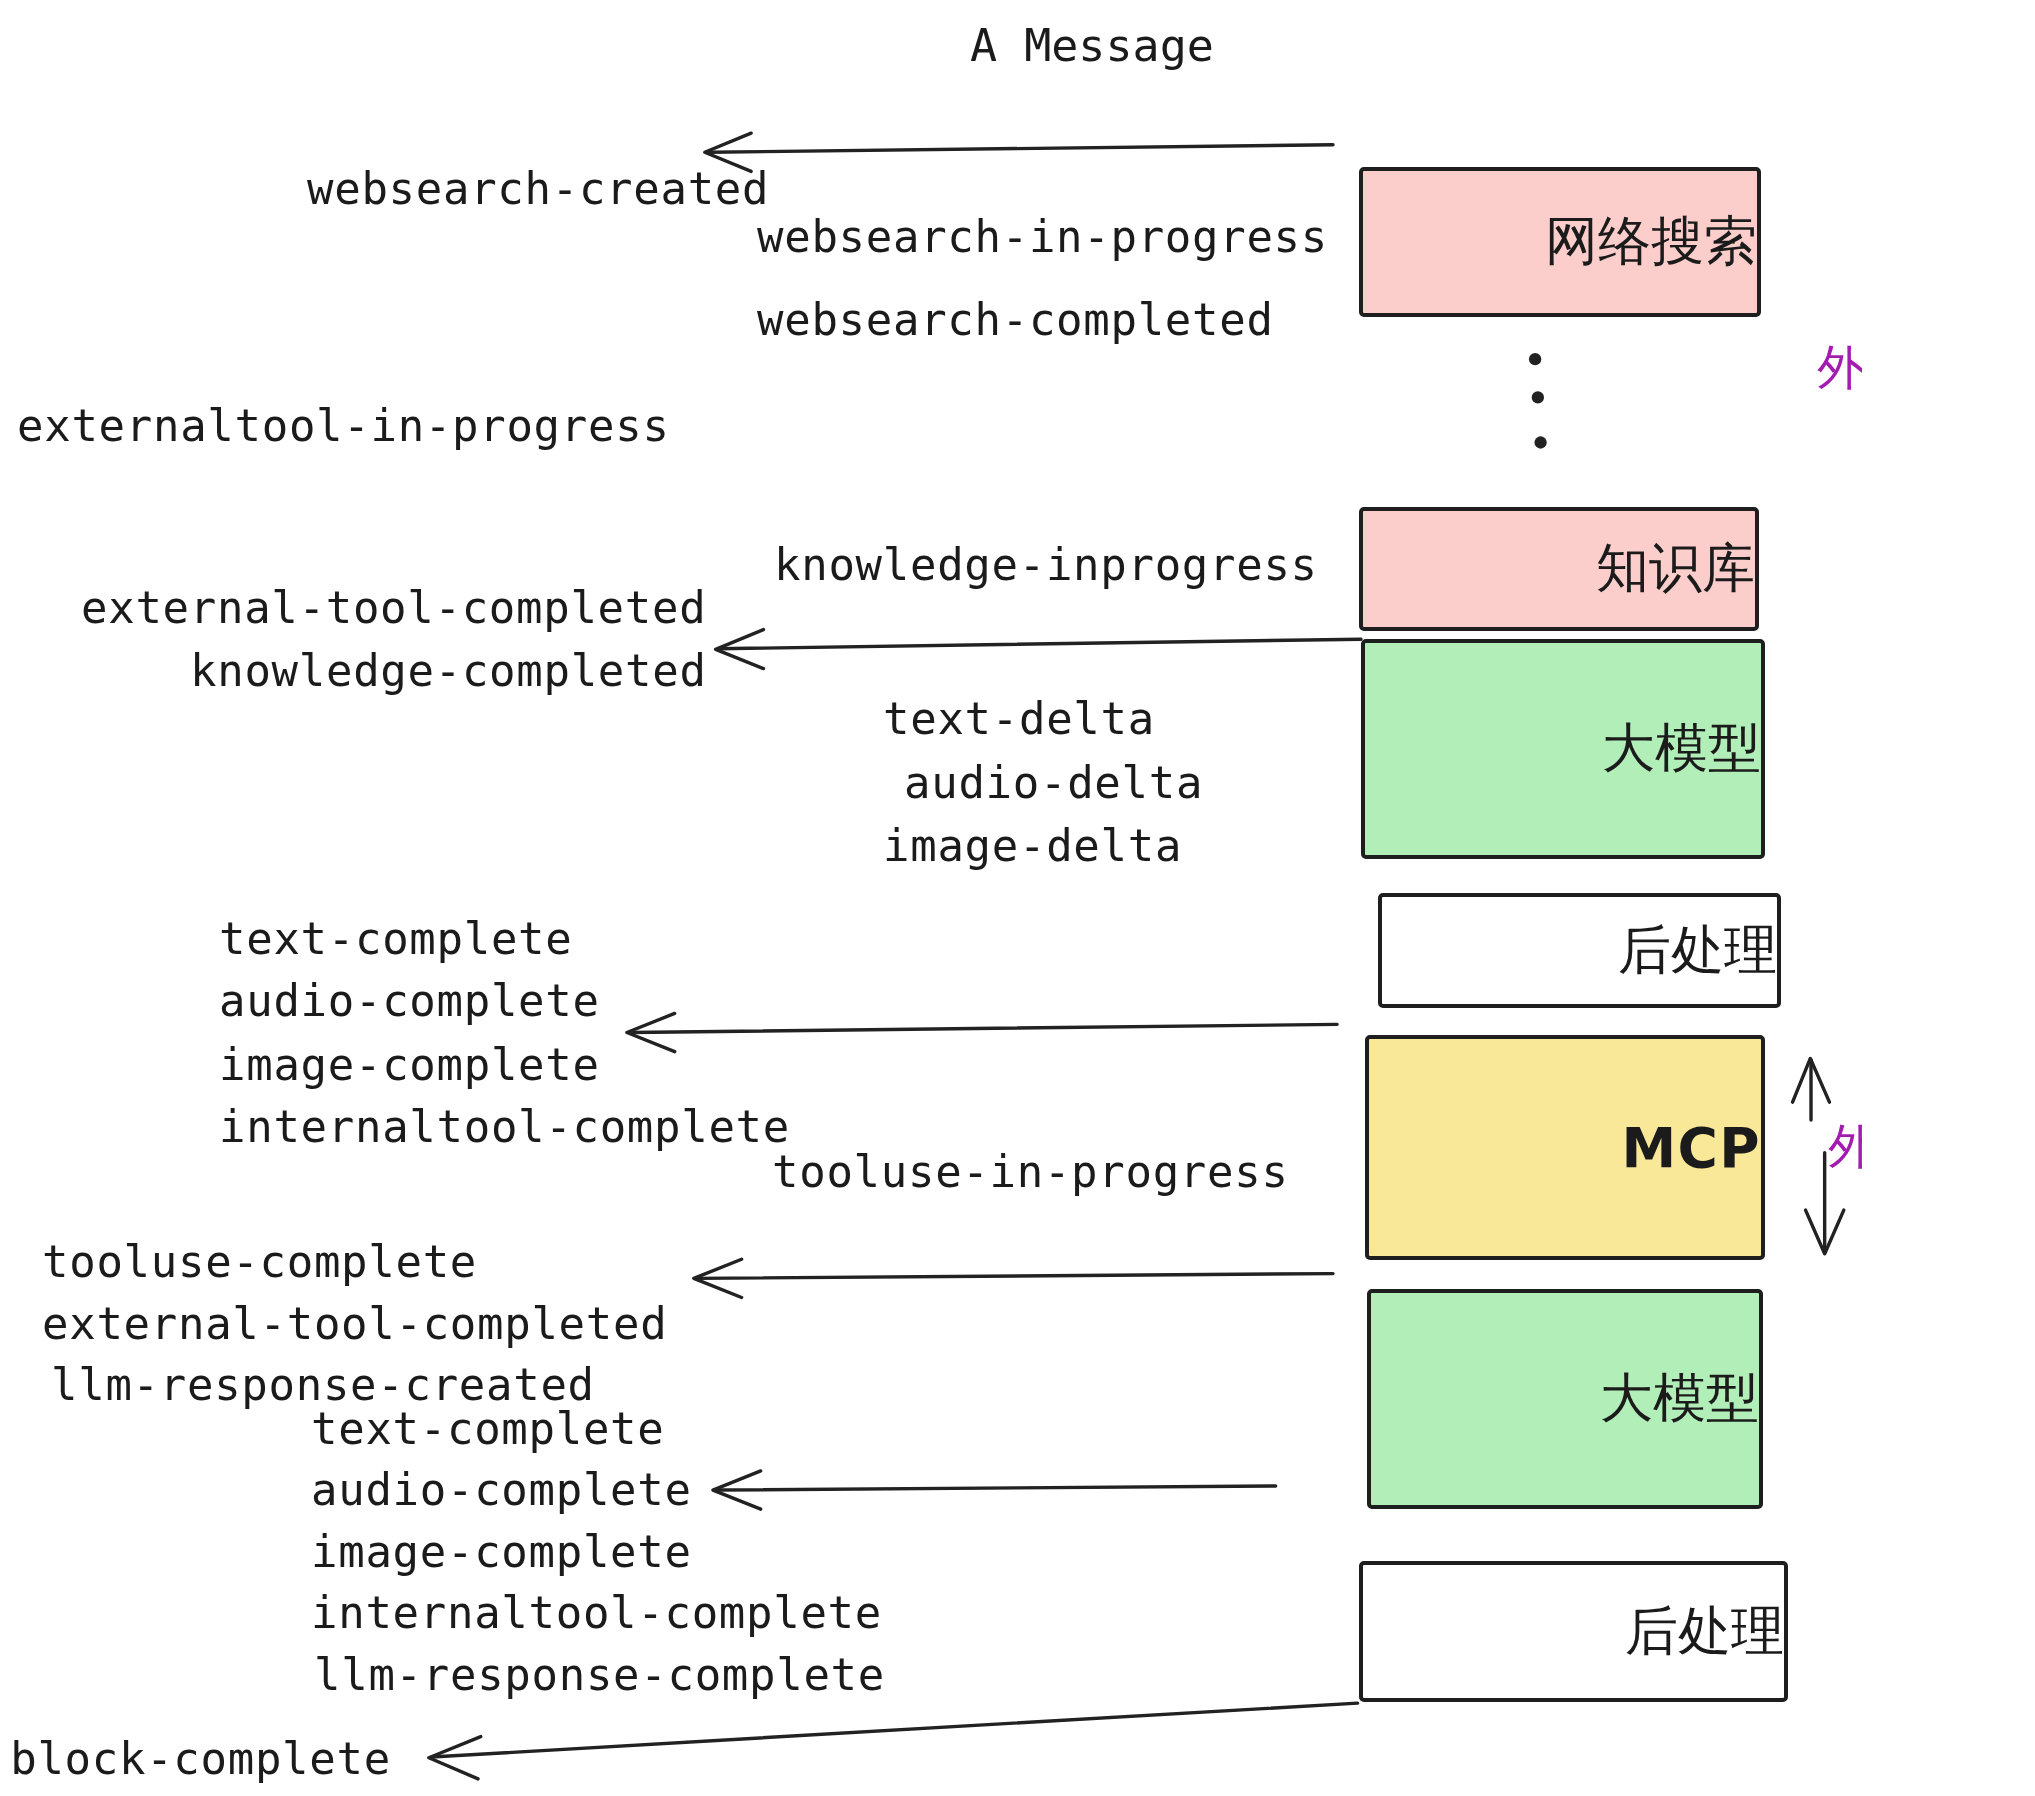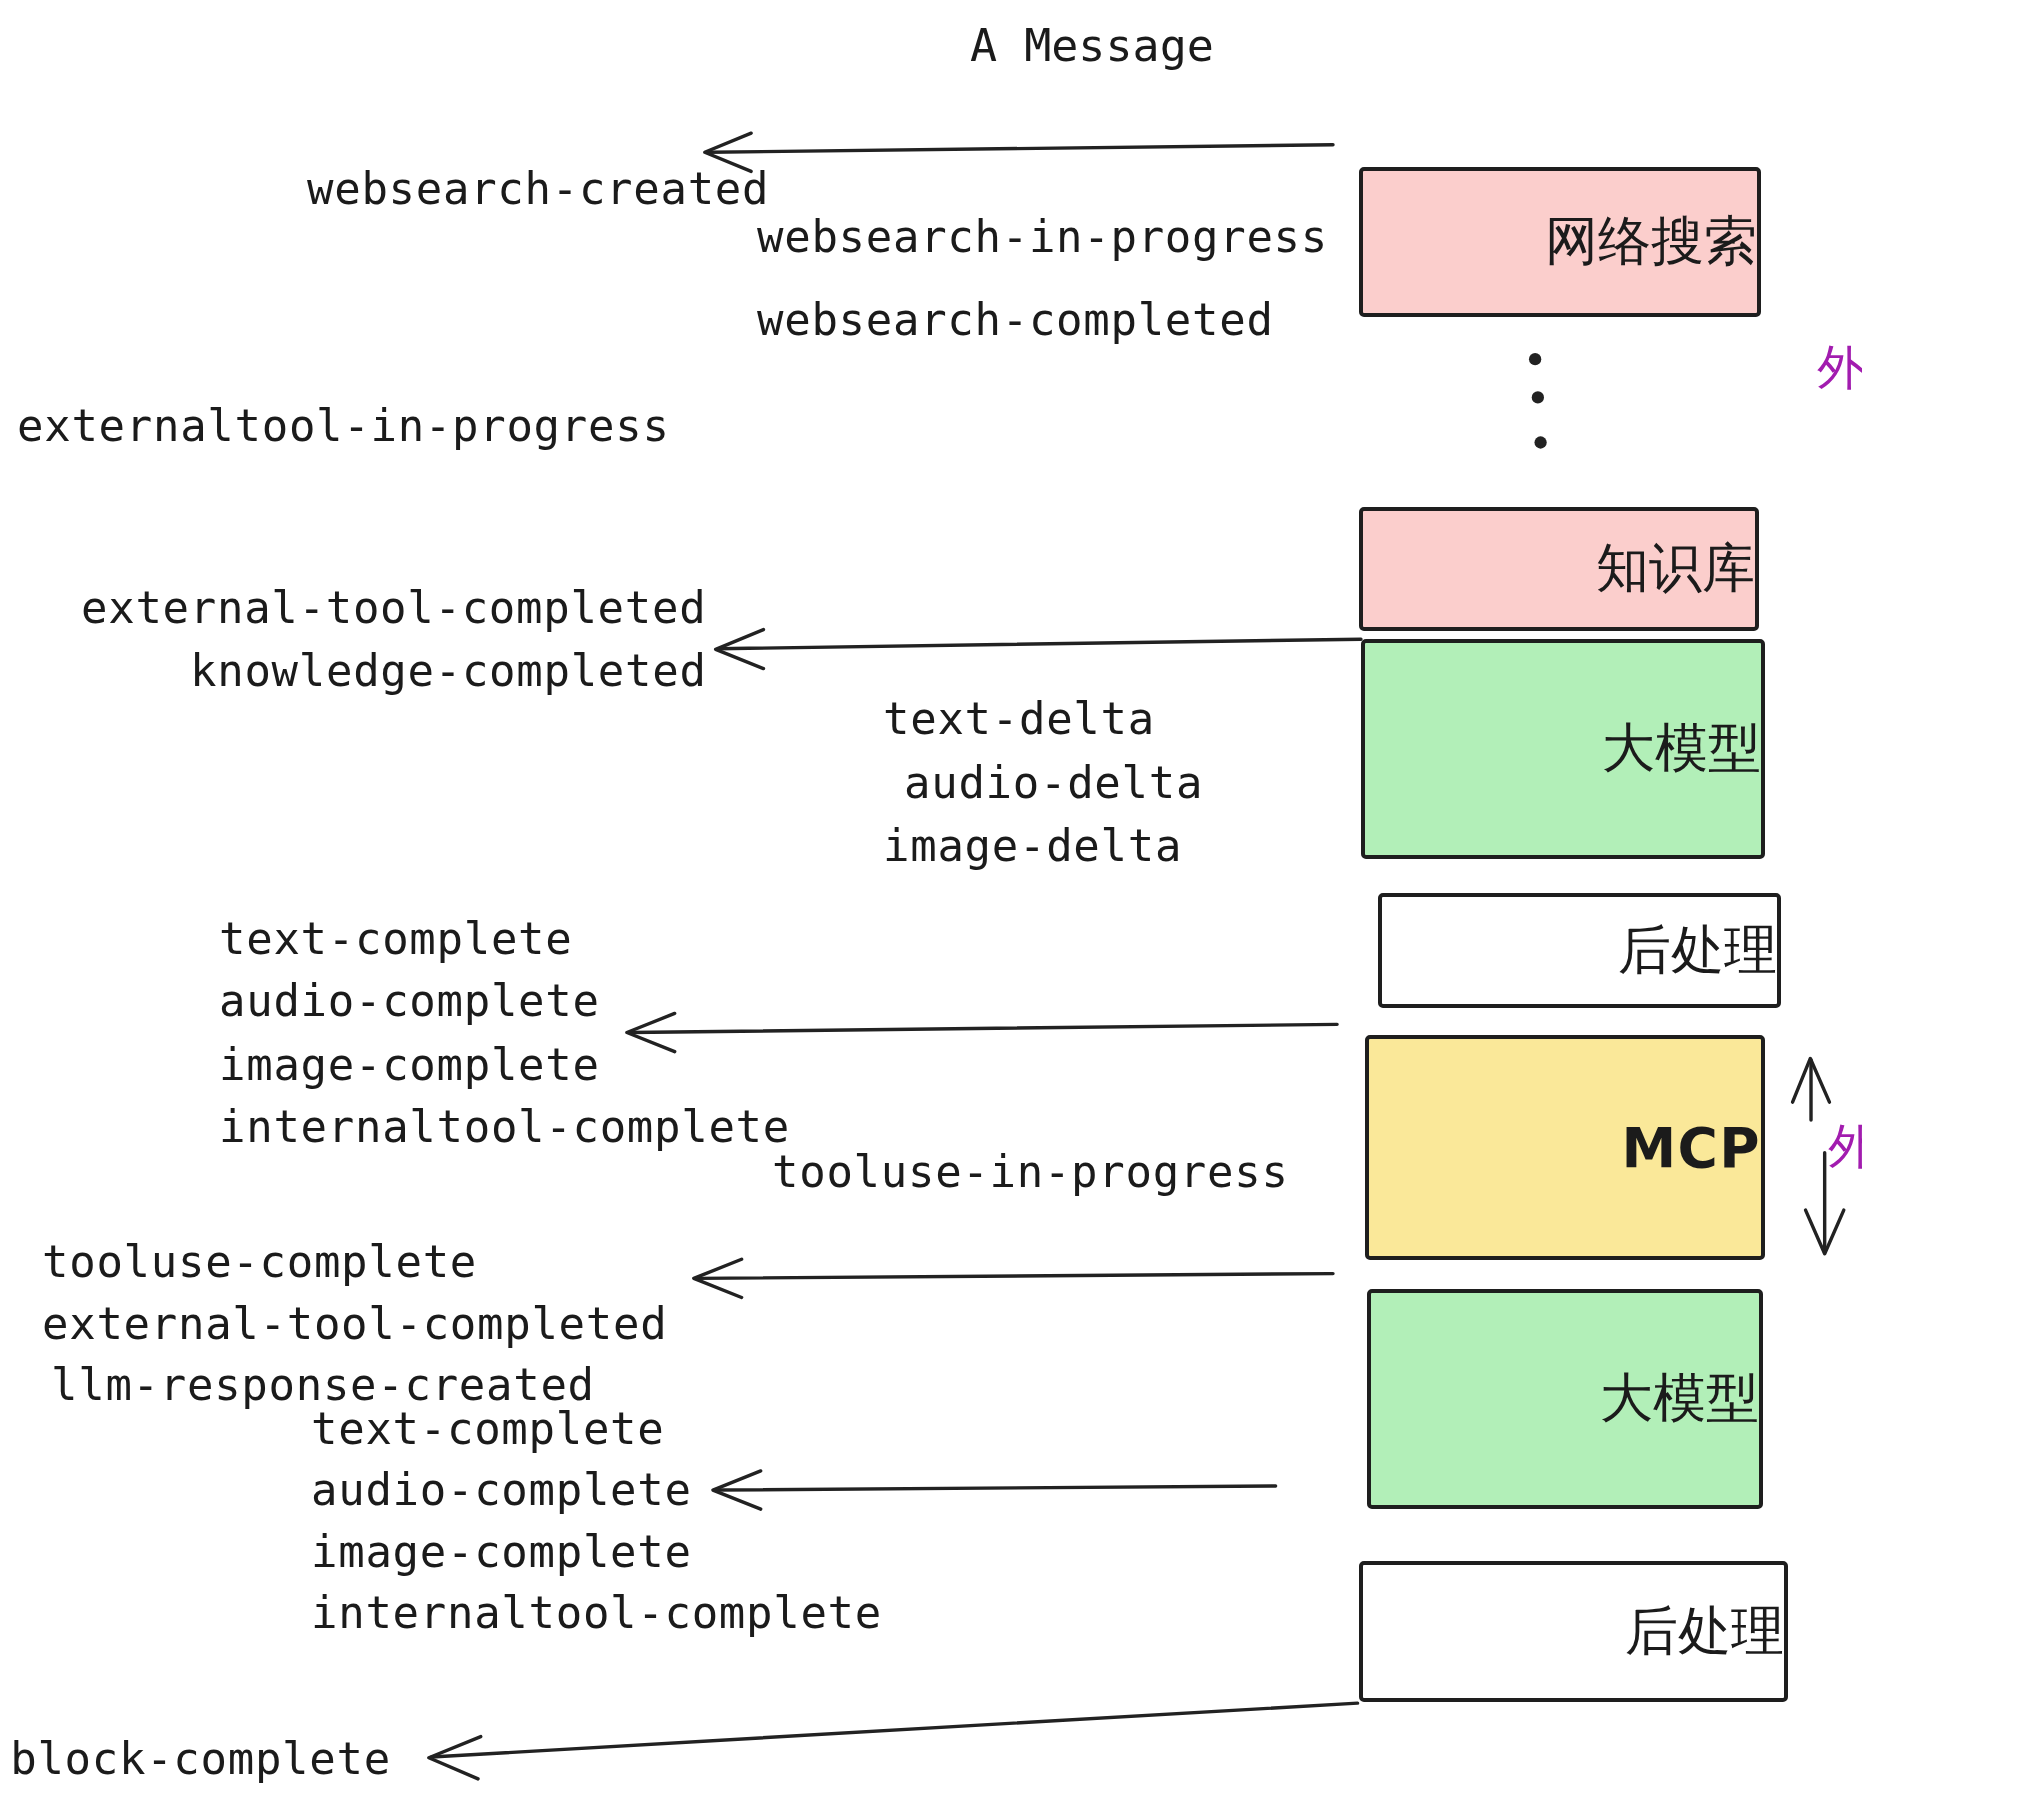--- a/index.html
+++ b/index.html
@@ -123,37 +123,39 @@
       <polyline points="2644,1772 2672,1836 2700,1772"></polyline>
     </g>
   </svg>
 
   <div class="title" style="left:970px; top:19px; position:absolute;">A Message</div>
 
   <div class="ev" style="left:307px;  top:165px">websearch-created</div>
   <div class="ev" style="left:757px; top:213px">websearch-in-progress</div>
   <div class="ev" style="left:757px; top:296px">websearch-completed</div>
   <div class="ev" style="left:17px;   top:402px">externaltool-in-progress</div>
+  <div class="ev" style="left:774px; top:541px">knowledge-inprogress</div>
   <div class="ev" style="left:81px;  top:584px">external-tool-completed</div>
   <div class="ev" style="left:190px;  top:647px">knowledge-completed</div>
   <div class="ev" style="left:883px; top:695px">text-delta</div>
   <div class="ev" style="left:904px; top:759px">audio-delta</div>
   <div class="ev" style="left:883px; top:822px">image-delta</div>
   <div class="ev" style="left:219px;  top:915px">text-complete</div>
   <div class="ev" style="left:219px;  top:977px">audio-complete</div>
   <div class="ev" style="left:219px;  top:1041px">image-complete</div>
   <div class="ev" style="left:219px;  top:1103px">internaltool-complete</div>
   <div class="ev" style="left:772px; top:1148px">tooluse-in-progress</div>
   <div class="ev" style="left:42px;   top:1238px">tooluse-complete</div>
   <div class="ev" style="left:42px;   top:1300px">external-tool-completed</div>
   <div class="ev" style="left:51px;   top:1361px">llm-response-created</div>
   <div class="ev" style="left:311px;  top:1405px">text-complete</div>
   <div class="ev" style="left:311px;  top:1466px">audio-complete</div>
   <div class="ev" style="left:311px;  top:1528px">image-complete</div>
   <div class="ev" style="left:311px;  top:1589px">internaltool-complete</div>
+  <div class="ev" style="left:314px;  top:1651px">llm-response-complete</div>
   <div class="ev" style="left:10.2px;   top:1735px">block-complete</div>
 
   <div class="box" style="left: 1359px; top: 167px; width: 402px; height: 150px; background: rgb(251, 206, 204);">
     <span class="box-label">网络搜索</span>
   </div>
 
   <div class="box" style="left: 1359px; top: 507px; width: 400px; height: 124px; background: rgb(251, 206, 204);">
     <span class="box-label">知识库</span>
   </div>
 

